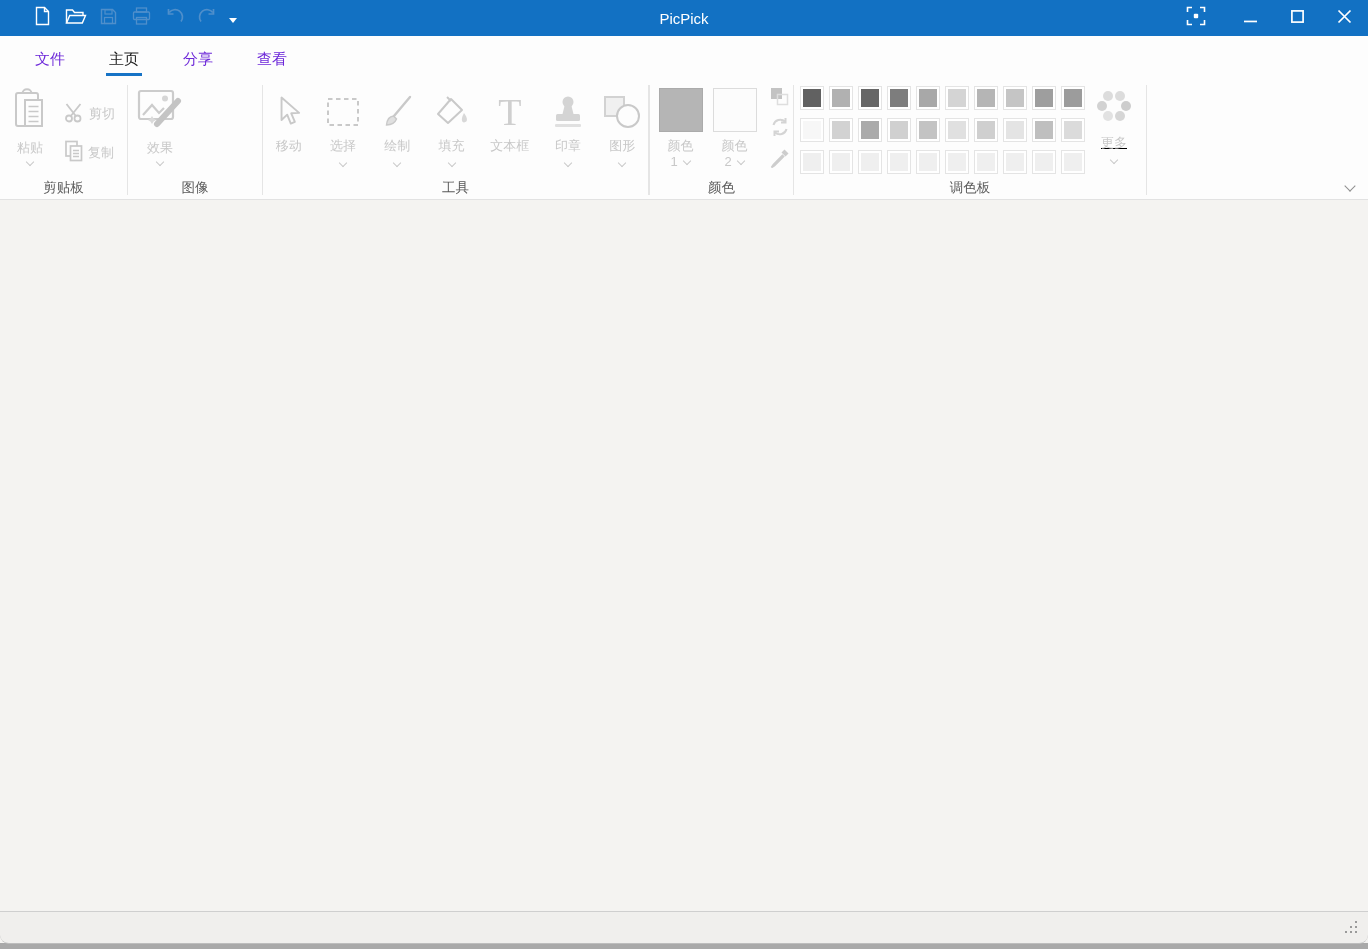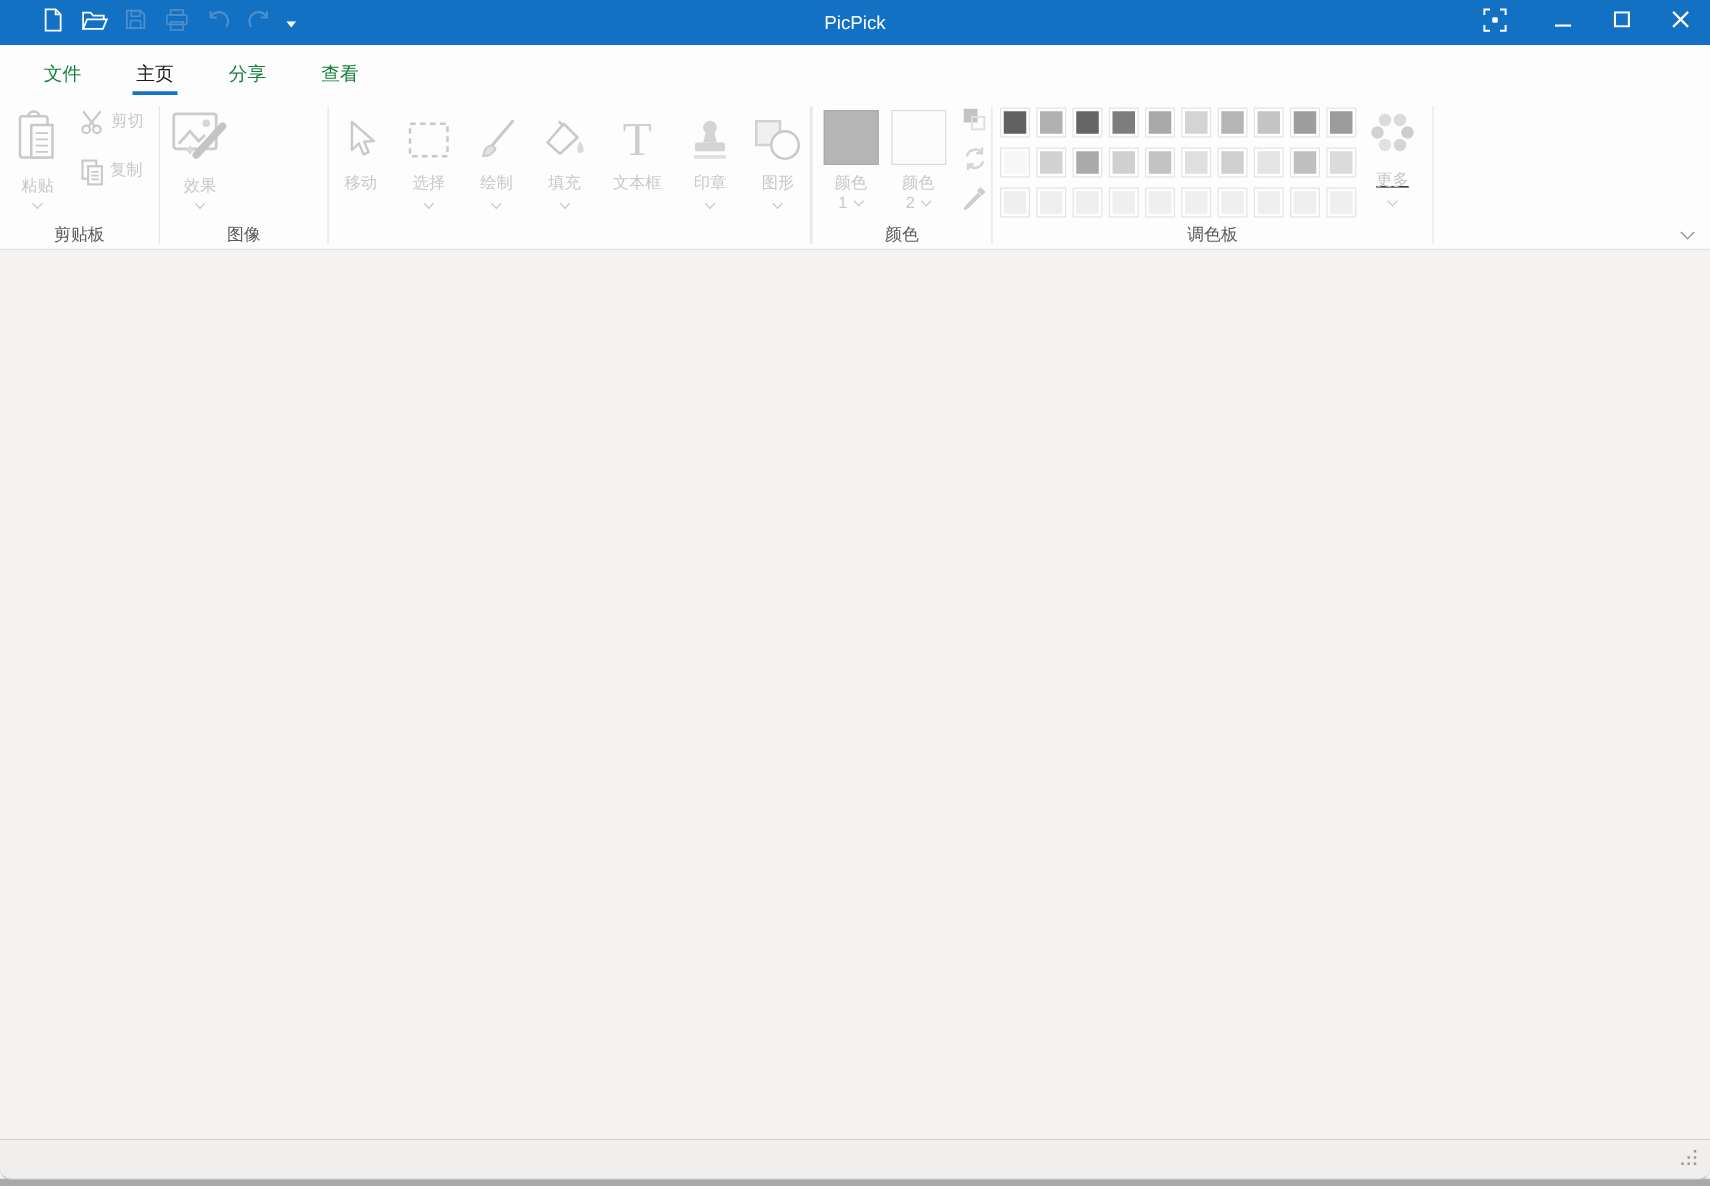--- a/index.html
+++ b/index.html
@@ -11,40 +11,40 @@
   .qat { display:flex; align-items:center; margin-left:26px; gap:0; }
   .qat-btn { width:33px; height:36px; display:flex; align-items:center; justify-content:center; cursor:default; }
   .qat-caret { width:18px; }
   .win-title { position:absolute; left:50%; transform:translateX(-50%); color:#ffffff; font-size:15px; }
   .win-ctrls { margin-left:auto; display:flex; height:36px; }
   .win-btn { width:47px; height:36px; display:flex; align-items:center; justify-content:center; }
   .capture-btn { margin-right:8px; }
 
   
   .tabrow { height:44px; background:#fdfdfd; display:flex; align-items:flex-end; padding-left:13px; }
-  .tab { font-size:15px; color:#15803d; padding:10px 12px 11px 12px; margin:0 10px; position:relative; cursor:default; }
+  .tab { font-size:15px; color:#6d28d9; padding:10px 12px 11px 12px; margin:0 10px; position:relative; cursor:default; }
   .tab.active { color:#1a1a1a; }
   .tab.active::after { content:""; position:absolute; left:9px; right:9px; bottom:4px; height:3px; background:#1673c6; }
 
   
   .ribbon { height:120px; background:#fdfdfd; border-bottom:1px solid #e2e2e2; display:flex; position:relative; }
   .rgroup { display:flex; flex-direction:column; padding-top:4px; position:relative; }
   .rgroup-body { flex:1; display:flex; align-items:flex-start; }
   .rgroup-label { height:22px; text-align:center; font-size:13.5px; color:#595959; padding-top:2px; }
   .rsep { width:1px; background:#e5e5e5; margin:5px 0 4px 0; }
 
   .disabled-txt { color:#c8c8c8; }
   .chev { display:inline-block; width:6px; height:6px; border-right:1.6px solid #c9c9c9; border-bottom:1.6px solid #c9c9c9; transform:rotate(45deg); }
   .chev-row { margin-left:3px; margin-bottom:2px; }
   .chev-under { display:block; margin:2px auto 0 auto; }
 
   .bigbtn { width:52px; display:flex; flex-direction:column; align-items:center; padding-top:4px; }
   .bigbtn .blabel { font-size:13px; margin-top:5px; }
   .smallcol { display:flex; flex-direction:column; justify-content:flex-start; margin-left:4px; }
-  .smallbtn { height:35px; display:flex; align-items:flex-start; font-size:13px; padding:0 4px; margin-top:4px; }
+  .smallbtn { height:35px; display:flex; align-items:flex-end; font-size:13px; padding:0 4px; margin-top:4px; }
   .smallbtn .sicon { margin-right:4px; display:flex; align-items:center; }
 
   .toolbtn { width:52px; display:flex; flex-direction:column; align-items:center; padding-top:6px; }
   .toolbtn .ticon { height:44px; display:flex; align-items:center; justify-content:center; }
   .toolbtn .tlabel { font-size:13px; margin-top:3px; white-space:nowrap; }
   .toolbtn .chev { margin-top:5px; }
 
   .sizebtn { width:54px; display:flex; flex-direction:column; align-items:center; padding-top:6px; }
   .sizebars { width:40px; display:flex; flex-direction:column; gap:4px; }
   .sizebars div { background:#d2d2d2; border-radius:1px; }
@@ -306,20 +306,21 @@
         <span class="ticon">
           <svg width="38" height="34" viewBox="0 0 38 34">
               <rect x="2" y="2" width="19" height="19" fill="#f0f0f0" stroke="#d2d2d2" stroke-width="2"></rect>
               <circle cx="25" cy="21" r="11" fill="#fdfdfd" stroke="#c9c9c9" stroke-width="2"></circle>
             </svg>
         </span>
         <span class="tlabel disabled-txt">图形</span>
         <span class="chev"></span>
       </div>
     </div>
+    <div class="rgroup-label">工具</div>
   </div>
   <div class="rsep"></div>
 
   <div class="rsep"></div>
 
   <div class="rgroup" style="width:143px;">
     <div class="rgroup-body" style="justify-content:center;">
       <div class="colorbtn">
         <div class="cswatch" style="background: rgb(181, 181, 181);"></div>
         <div class="clabel disabled-txt">

